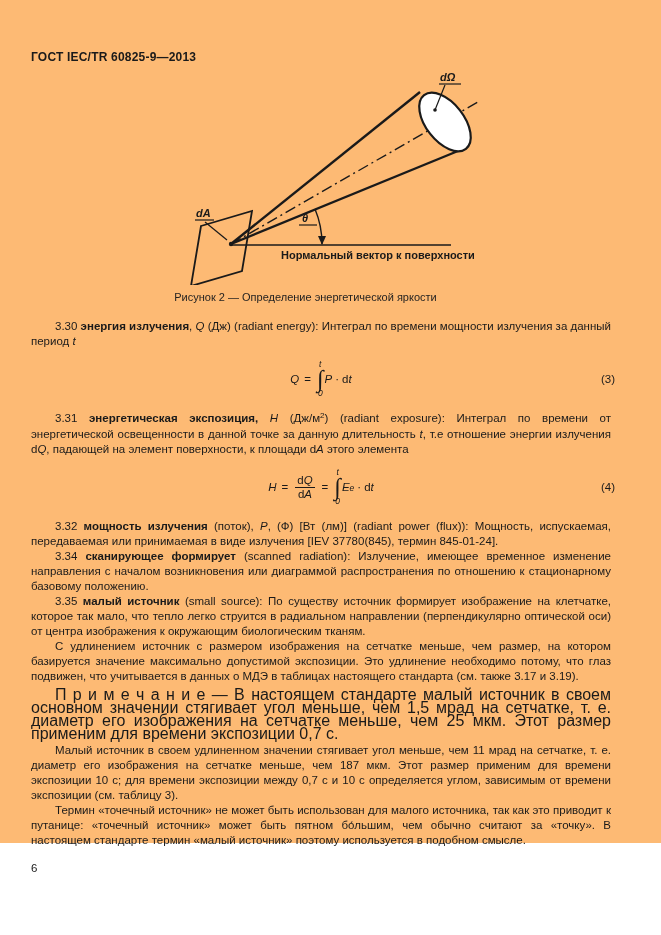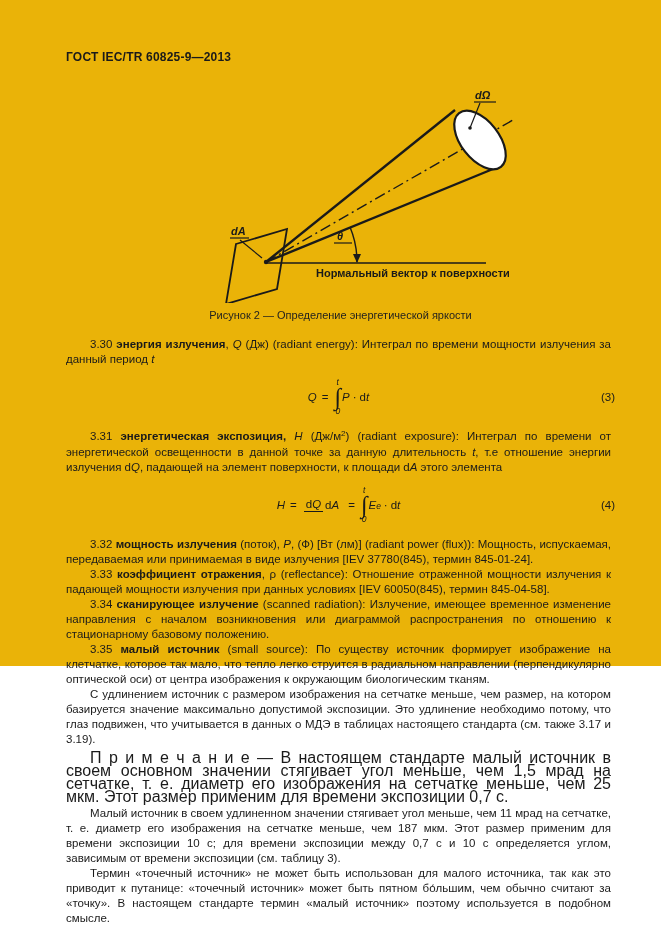--- a/index.html
+++ b/index.html
@@ -1,37 +1,37 @@
 <!DOCTYPE html>
 <html><head>
 <meta charset="utf-8">
 <style>
   html,body{margin:0;padding:0;background:#fff;}
   body{width:661px;height:935px;overflow:hidden;
        font-family:"Liberation Sans","DejaVu Sans",sans-serif;color:#1a1a1a;}
-  .page{box-sizing:border-box;width:661px;height:666px;padding:50px 50px 0 66px;background:#eab308;}
+  .page{box-sizing:border-box;width:661px;height:843px;padding:50px 50px 0 31px;background:#fdba74;}
   .hdr{font-weight:bold;font-size:12px;line-height:14px;letter-spacing:.2px;}
-  .figure{width:549px;margin-top:24px;}
+  .figure{width:549px;margin-top:6px;}
   .figure svg{display:block;}
   .caption{font-size:11px;line-height:12px;text-align:center;margin-top:6px;color:#1f1f1f;}
   .bodytext{margin-top:16px;}
   p.body{font-size:11.5px;line-height:15px;text-align:justify;text-indent:24px;margin:0;}
   p.note{font-size:16px;line-height:13px;text-align:justify;text-indent:24px;margin:4px 0 3px 0;}
   .seg-b{font-weight:bold;margin-top:48px;}
   .seg-i{font-style:italic;}
   .seg-sup{font-size:8px;position:relative;top:-4px;}
   .formula-block{position:relative;margin:8px 0 10px 0;height:44px;display:flex;align-items:center;justify-content:center;}
   .formula{display:inline-flex;align-items:center;font-size:11.5px;}
   .formula .var{font-style:italic;}
   .formula .op{margin:0 5px;}
   .formula .opdot{margin:0 3px;}
   .integral{display:inline-flex;flex-direction:column;align-items:center;margin:0 1px;}
   .int-sign{font-family:"Liberation Serif","DejaVu Serif",serif;font-size:24px;line-height:20px;}
   .lim{font-size:8.5px;line-height:9px;font-style:italic;}
-  .frac{display:inline-flex;flex-direction:row;align-items:center;margin:0 2px;}
+  .frac{display:inline-flex;flex-direction:column;align-items:center;margin:0 2px;}
   .frac .num{border-bottom:1px solid #1a1a1a;}
   .frac .num,.frac .den{font-size:11.5px;line-height:13px;padding:0 2px;}
   .eq-num{position:absolute;right:-4px;top:50%;transform:translateY(-50%);font-size:11.5px;}
   .pagenum{font-size:11.5px;margin-top:14px;}
   .fig-label{font-weight:bold;font-size:11px;font-style:italic;fill:#1a1a1a;}
   .fig-label-upright{font-weight:bold;font-size:11px;fill:#1a1a1a;}
 </style>
 </head>
 <body>
 
@@ -112,22 +112,21 @@
           <span class="lim">0</span>
         </span>
         <span><span class="var">E</span><span class="lim">e</span></span>
         <span class="opdot">·</span>
         <span><span>d</span><span class="var">t</span></span>
       </span>
       <span class="eq-num">(4)</span>
     </div>
 
     <p class="body"><span>3.32 </span><span class="seg-b">мощность излучения</span><span> (поток), </span><span class="seg-i">P</span><span>, (Ф) [Вт (лм)] (radiant power (flux)): Мощность, испускаемая, передаваемая или принимаемая в виде излучения [IEV 37780(845), термин 845-01-24].</span></p>
-    <p class="body"><span>3.33 </span><span class="seg-b">коэффициент отражения</span><span>, ρ (reflectance): Отношение отраженной мощности излучения к падающей мощности излучения при данных условиях [IEV 60050(845), термин 845-04-58].</span></p>
-    <p class="body"><span>3.34 </span><span class="seg-b">сканирующее излучение</span><span> (scanned radiation): Излучение, имеющее временное изменение направления с началом возникновения или диаграммой распространения по отношению к стационарному базовому положению.</span></p>
+    <p class="body"><span>3.34 </span><span class="seg-b">сканирующее формирует</span><span> (scanned radiation): Излучение, имеющее временное изменение направления с началом возникновения или диаграммой распространения по отношению к стационарному базовому положению.</span></p>
     <p class="body"><span>3.35 </span><span class="seg-b">малый источник</span><span> (small source): По существу источник формирует изображение на клетчатке, которое так мало, что тепло легко струится в радиальном направлении (перпендикулярно оптической оси) от центра изображения к окружающим биологическим тканям.</span></p>
     <p class="body"><span>С удлинением источник с размером изображения на сетчатке меньше, чем размер, на котором базируется значение максимально допустимой экспозиции. Это удлинение необходимо потому, что глаз подвижен, что учитывается в данных о МДЭ в таблицах настоящего стандарта (см. также 3.17 и 3.19).</span></p>
     <p class="note"><span>П р и м е ч а н и е — В настоящем стандарте малый источник в своем основном значении стягивает угол меньше, чем 1,5 мрад на сетчатке, т. е. диаметр его изображения на сетчатке меньше, чем 25 мкм. Этот размер применим для времени экспозиции 0,7 с.</span></p>
     <p class="body"><span>Малый источник в своем удлиненном значении стягивает угол меньше, чем 11 мрад на сетчатке, т. е. диаметр его изображения на сетчатке меньше, чем 187 мкм. Этот размер применим для времени экспозиции 10 с; для времени экспозиции между 0,7 с и 10 с определяется углом, зависимым от времени экспозиции (см. таблицу 3).</span></p>
     <p class="body"><span>Термин «точечный источник» не может быть использован для малого источника, так как это приводит к путанице: «точечный источник» может быть пятном бо́льшим, чем обычно считают за «точку». В настоящем стандарте термин «малый источник» поэтому используется в подобном смысле.</span></p>
   </div>
 
   <div class="pagenum">6</div>
 
 </div>

